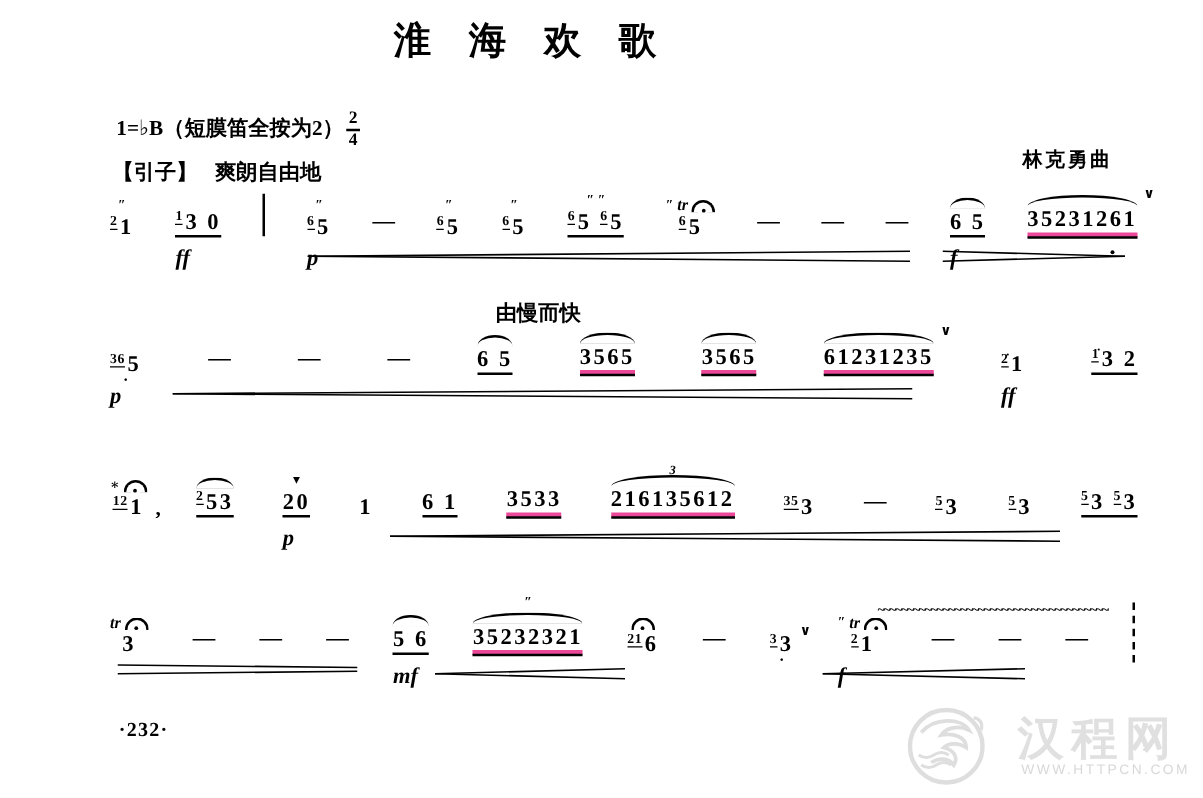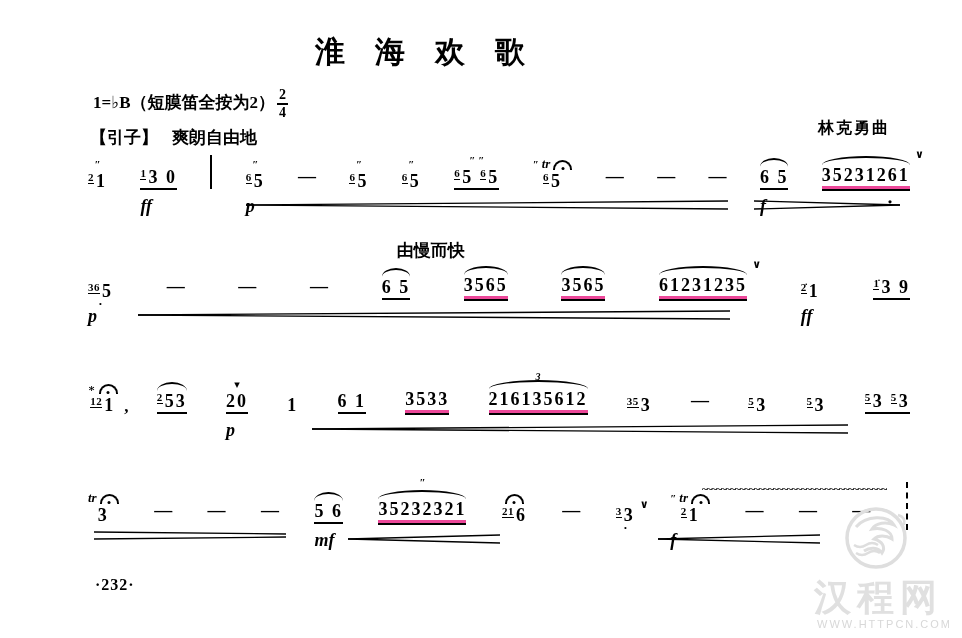--- a/index.html
+++ b/index.html
@@ -3,21 +3,21 @@
 <meta charset="utf-8">
 <style>
   html,body{margin:0;padding:0;}
   body{
     width:962px;height:638px;position:relative;overflow:hidden;
     background:#ffffff;color:#000;
     font-family:"Liberation Serif","DejaVu Serif",serif;
   }
   
   .title{
-    position:absolute;top:32px;left:0;width:840px;text-align:center;
+    position:absolute;top:12px;left:0;width:840px;text-align:center;
     font-size:30px;font-weight:bold;letter-spacing:30px;text-indent:30px;
   }
   .keyline{
     position:absolute;top:88px;left:93px;
     font-size:17px;font-weight:bold;white-space:nowrap;
   }
   .frac{display:inline-block;vertical-align:middle;text-align:center;line-height:1;font-weight:bold;font-size:14px;margin-left:2px;}
   .frac .num{display:block;border-bottom:2px solid #000;padding:0 2px 1px;}
   .frac .den{display:block;padding-top:1px;}
   .composer{position:absolute;top:90px;left:818px;font-size:16px;font-weight:bold;letter-spacing:2px;margin-top:28px;}
@@ -55,21 +55,21 @@
   .lowdot{position:absolute;top:calc(100% + 1px);left:50%;transform:translateX(-50%);font-size:13px;line-height:6px;font-weight:bold;}
   .dyn{position:absolute;top:calc(100% + 7px);left:0;font-style:italic;font-weight:bold;font-size:18px;line-height:1;font-family:"Liberation Serif",serif;}
   .lbl{position:absolute;bottom:38px;left:-4px;white-space:nowrap;font-size:17px;font-weight:bold;font-style:normal;margin-left:19px;}
   .barline{width:2px;height:34px;background:#000;margin-bottom:1px;}
   .barline.dashed{background:none;border-left:2px dashed #000;height:48px;margin-bottom:-6px;}
   .wavy{position:absolute;bottom:30px;left:80%;width:185px;overflow:hidden;white-space:nowrap;font-size:11px;letter-spacing:-1px;font-weight:bold;}
   .hp{position:absolute;pointer-events:none;}
 
   
   .pagenum{position:absolute;top:576px;left:95px;font-size:16px;font-weight:bold;letter-spacing:1px;}
-  .wm{position:absolute;right:10px;bottom:8px;display:flex;align-items:center;gap:8px;color:#dedede;flex-direction:column;}
+  .wm{position:absolute;right:10px;bottom:8px;display:flex;align-items:center;gap:8px;color:#dedede;}
   .wm-text{display:flex;flex-direction:column;align-items:center;}
   .wm-name{font-size:37px;font-weight:bold;letter-spacing:6px;line-height:1.05;color:#e0e0e0;font-family:"Liberation Sans",sans-serif;}
   .wm-url{font-size:11px;letter-spacing:2px;color:#d8d8d8;font-family:"Liberation Sans",sans-serif;margin-left:12px;}
 </style>
 </head>
 <body>
 
 <div class="title">淮海欢歌</div>
 
 <div class="keyline">
@@ -296,21 +296,21 @@
             <span class="grace">2̇</span>
             <span class="main">1</span>
           </span>
         </div>
         <div class="dyn">ff</div>
       </div>
       <div class="tok">
         <div class="undr u1">
           <span class="seg">
             <span class="grace">1̇</span>
-            <span class="main">3 9</span>
+            <span class="main">3 2</span>
           </span>
         </div>
       </div>
       <svg class="hp" width="592" height="12" style="left: 50px; top: 66px;">
         <line x1="0" y1="5" x2="592" y2="1" stroke="#000" stroke-width="1.3"></line>
         <line x1="0" y1="5" x2="592" y2="9" stroke="#000" stroke-width="1.3"></line>
       </svg>
     </div>
     <div class="system" style="top: 358px;">
       <div class="tok">

